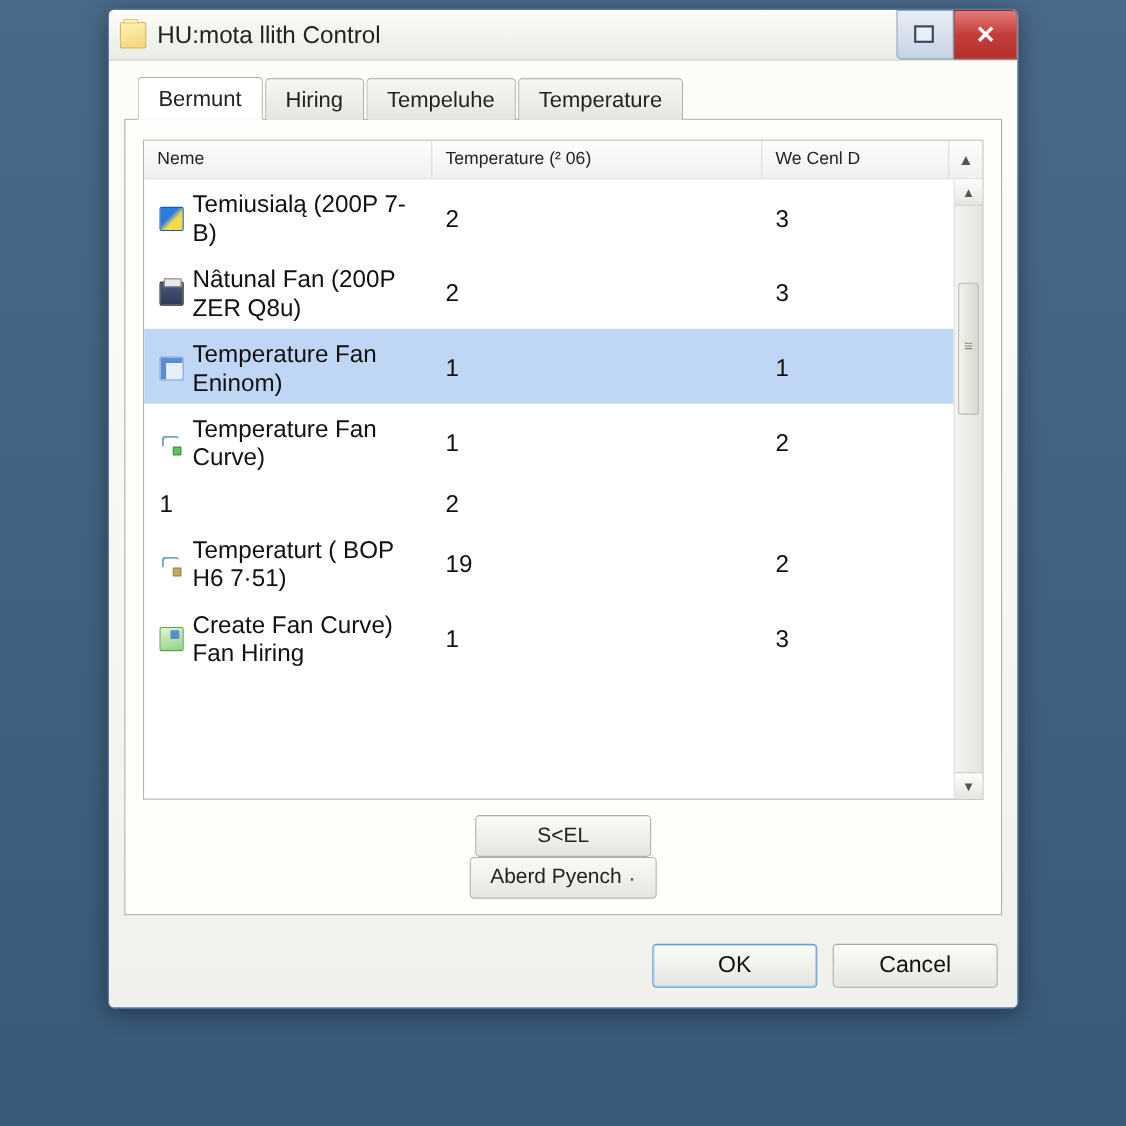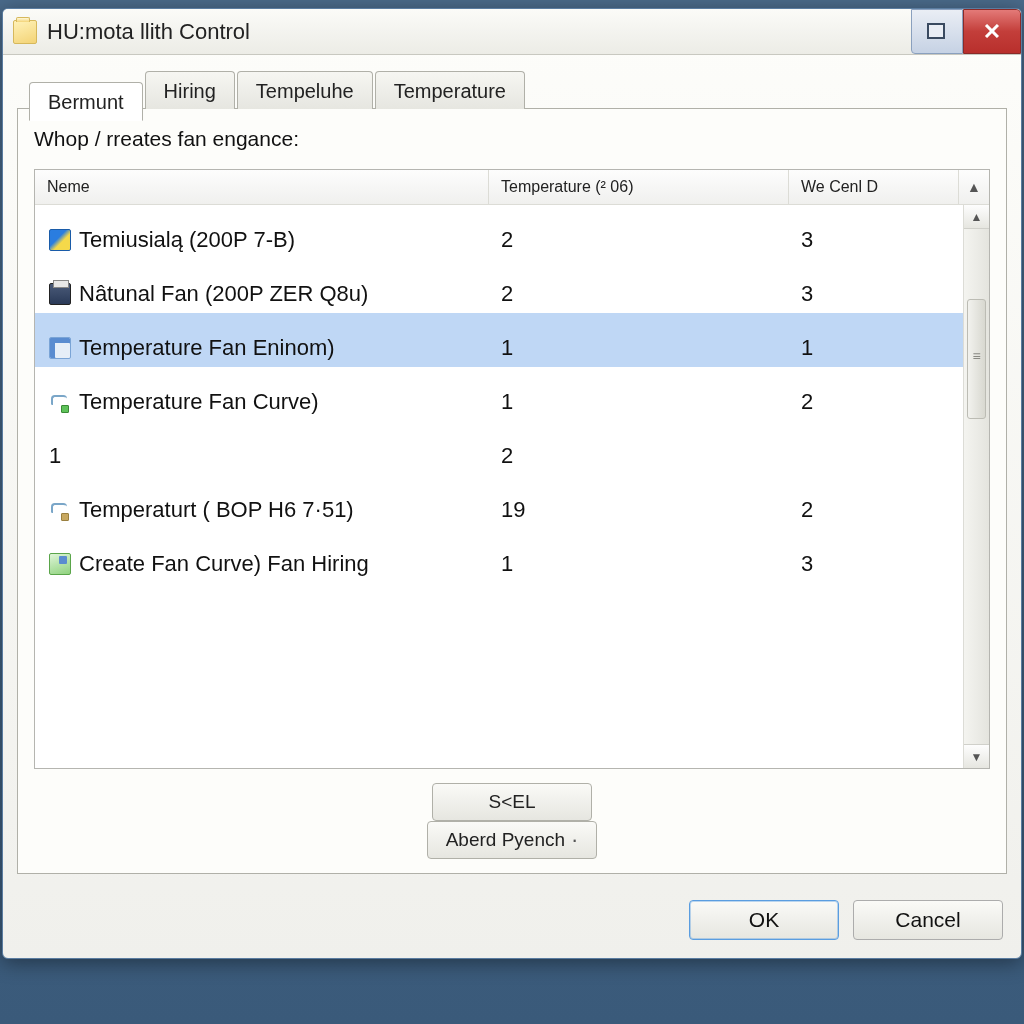--- a/index.html
+++ b/index.html
@@ -1,20 +1,20 @@
 <!DOCTYPE html>
 <html><head>
 <meta charset="utf-8">
 <style>
 * { box-sizing: border-box; margin: 0; padding: 0; }
 html, body { width: 1024px; height: 1024px; overflow: hidden; font-family: "Segoe UI", Tahoma, sans-serif; }
 body { background: linear-gradient(180deg, #4a6a8a 0%, #3a5a7a 100%); display: flex; align-items: flex-start; justify-content: center; padding-top: 8px; }
 
 .window {
-  width: 1020px;
+  width: 828px;
   background: linear-gradient(180deg, #fdfdfa 0%, #f0f0ec 100%);
   border: 1px solid #5a7ca0;
   border-radius: 6px;
   box-shadow: 0 4px 20px rgba(0,0,0,0.4);
   overflow: hidden;
 }
 
 
 .titlebar {
   height: 46px;
@@ -86,21 +86,21 @@
   border: 1px solid #b0b0a8;
   border-bottom: none;
   border-radius: 4px 4px 0 0;
   margin-right: 2px;
   position: relative;
   top: 1px;
 }
 .tab.active {
   background: #fff;
   font-weight: 400;
-  top: 13px;
+  top: 1px;
   z-index: 2;
   border-bottom: 1px solid #fff;
 }
 .tab-panel {
   border: 1px solid #b0b0a8;
   border-top: none;
   background: #fdfdfa;
   padding: 18px 16px 14px 16px;
 }
 
@@ -133,21 +133,21 @@
 }
 .list-body {
   position: relative;
   flex: 1;
   display: flex;
 }
 .rows { flex: 1; overflow: hidden; }
 .row {
   display: grid;
   grid-template-columns: 1fr 300px 170px;
-  padding: 20px 0 4px 6px;
+  padding: 8px 0 4px 6px;
 }
 .row.selected { background: #bfd7f5; }
 .cell { font-size: 22px; color: #111; padding: 2px 8px; display: flex; align-items: center; }
 .cell.name { gap: 8px; }
 .row-icon {
   width: 22px; height: 22px; flex: 0 0 22px;
   border-radius: 2px;
   display: inline-block;
 }
 .ic-img     { background: linear-gradient(135deg,#2a7de0 40%,#f5d94a 60%); border:1px solid #1a5ca8; }
@@ -238,21 +238,20 @@
 
   <div class="content">
     <div class="tabstrip">
       <div class="tab active">Bermunt</div>
       <div class="tab">Hiring</div>
       <div class="tab">Tempeluhe</div>
       <div class="tab">Temperature</div>
     </div>
 
     <div class="tab-panel">
-      <div class="prompt">Whop / rreates fan engance:</div>
 
       <div class="listbox">
         <div class="list-header">
           <div class="hcell">Neme</div>
           <div class="hcell">Temperature (² 06)</div>
           <div class="hcell">We Cenl D</div>
           <div class="hcell sortbtn">▲</div>
         </div>
         <div class="list-body">
           <div class="rows" id="rows-host">

